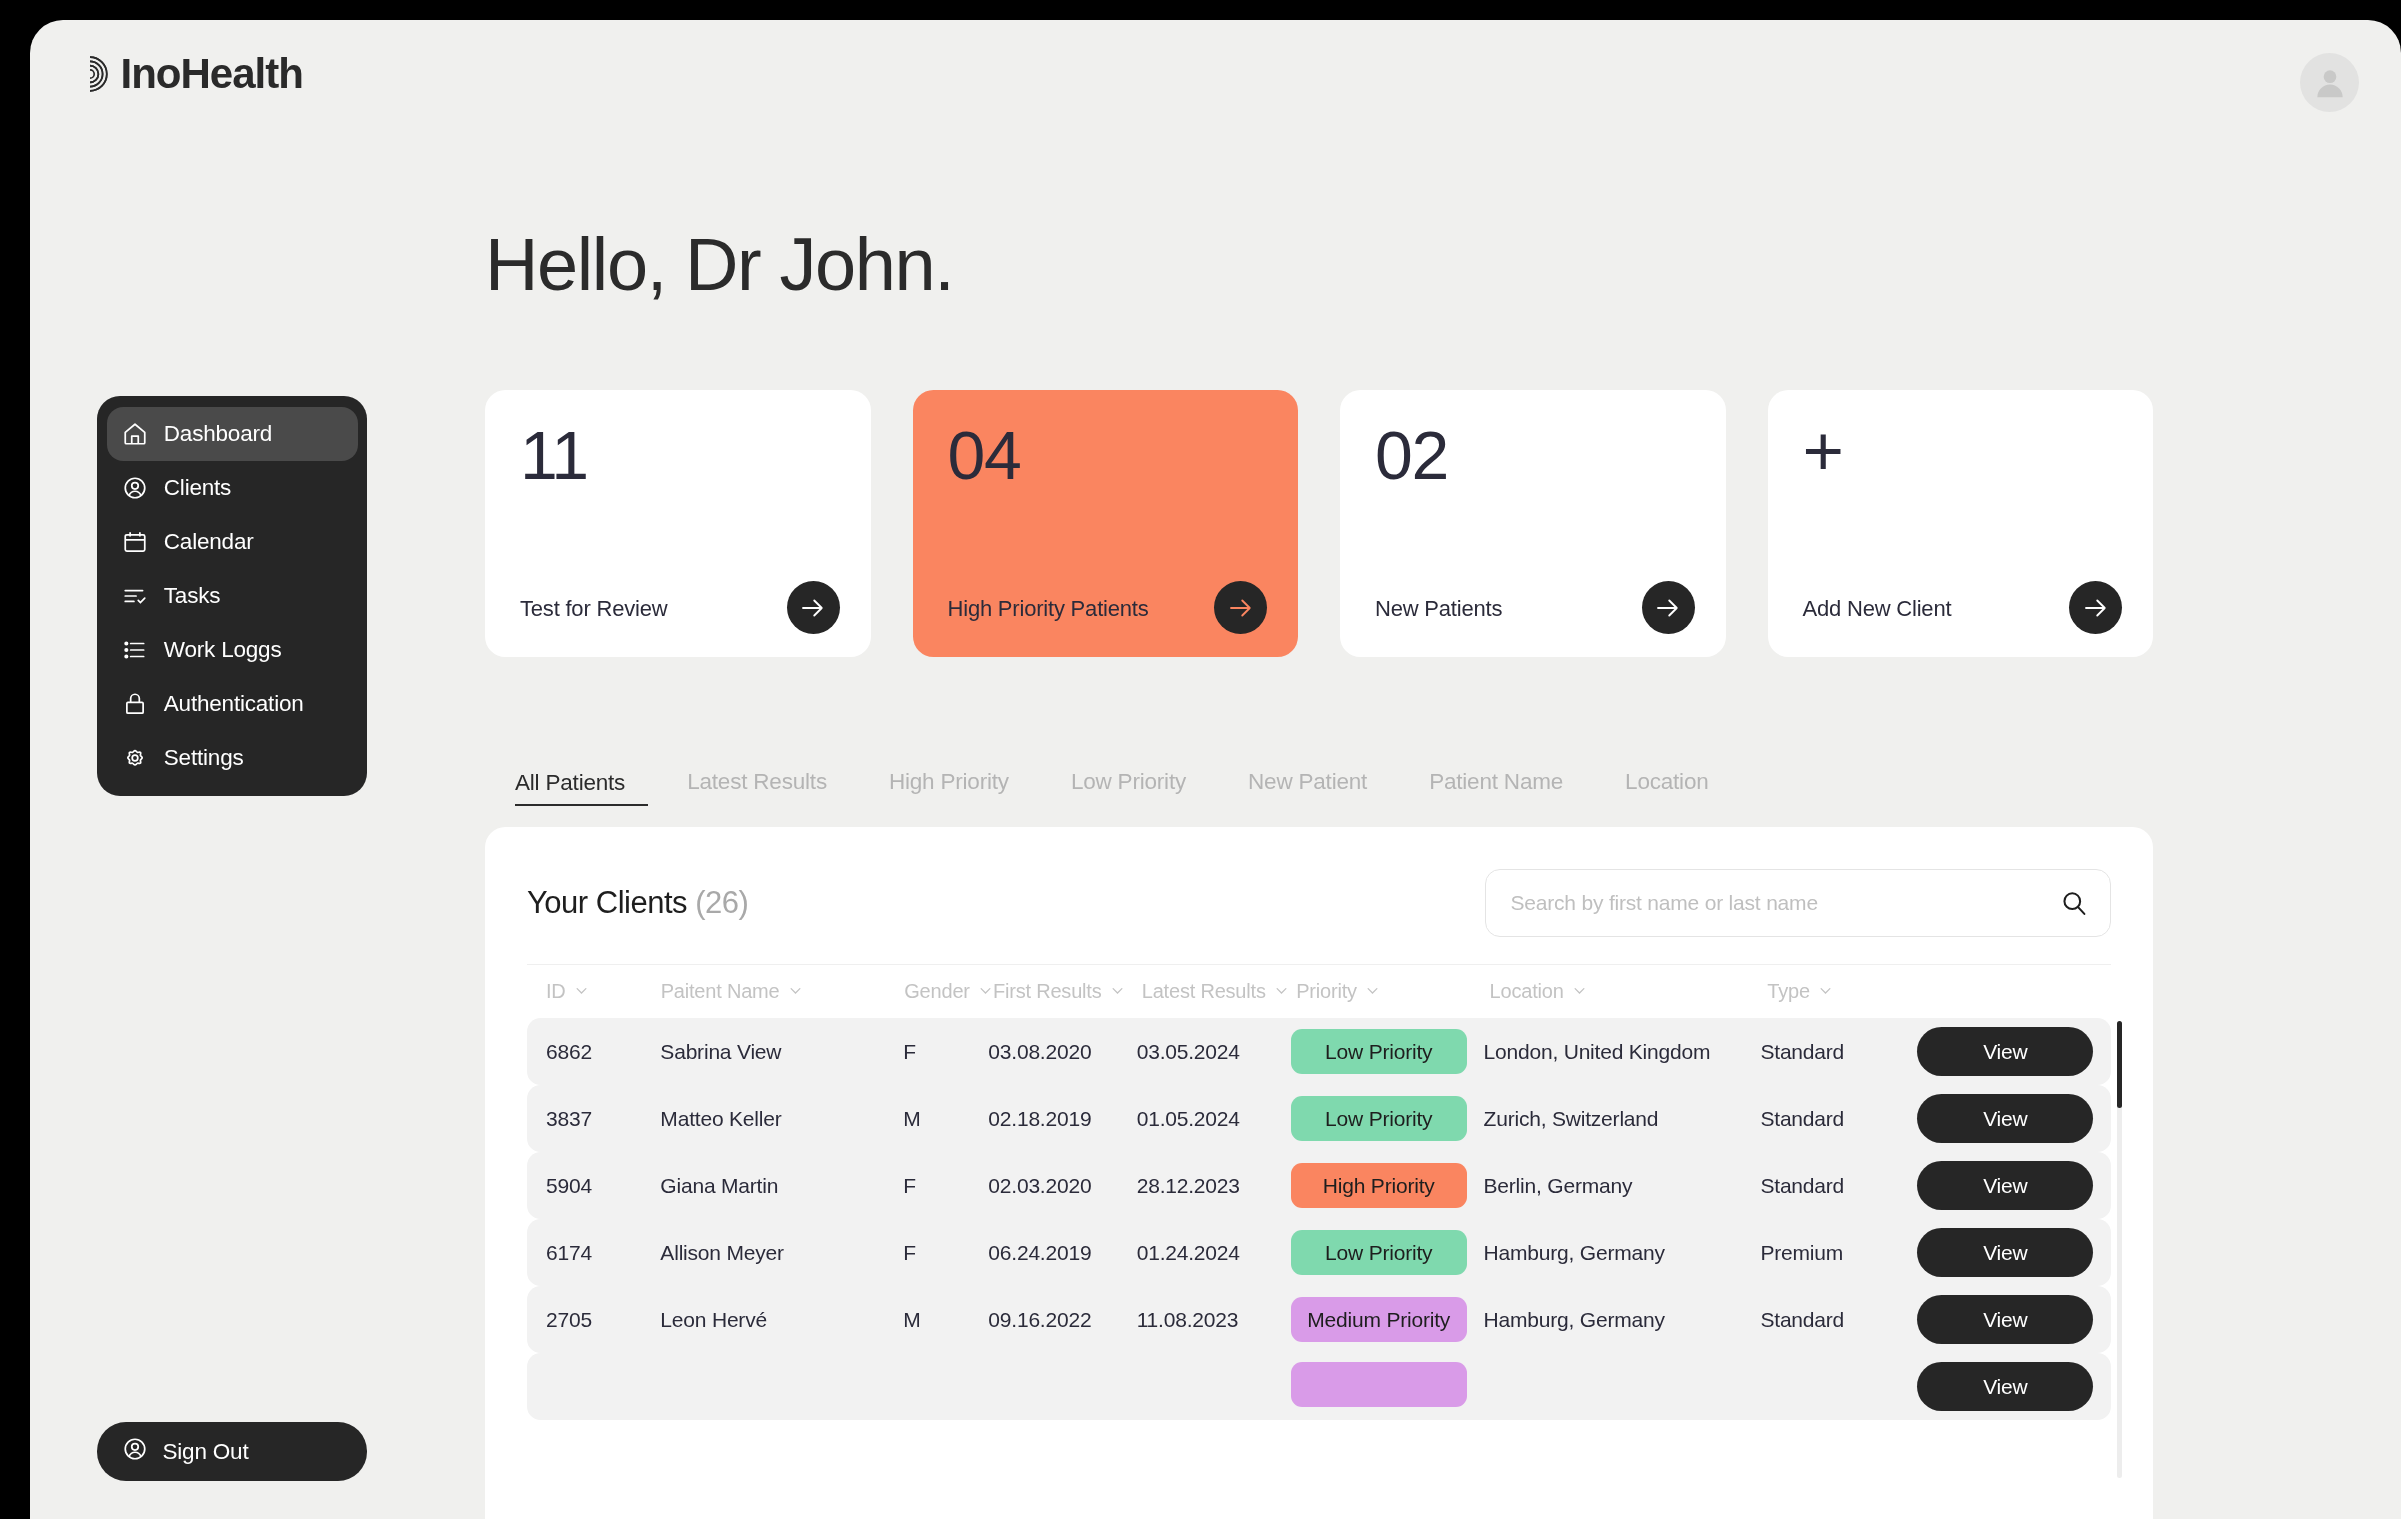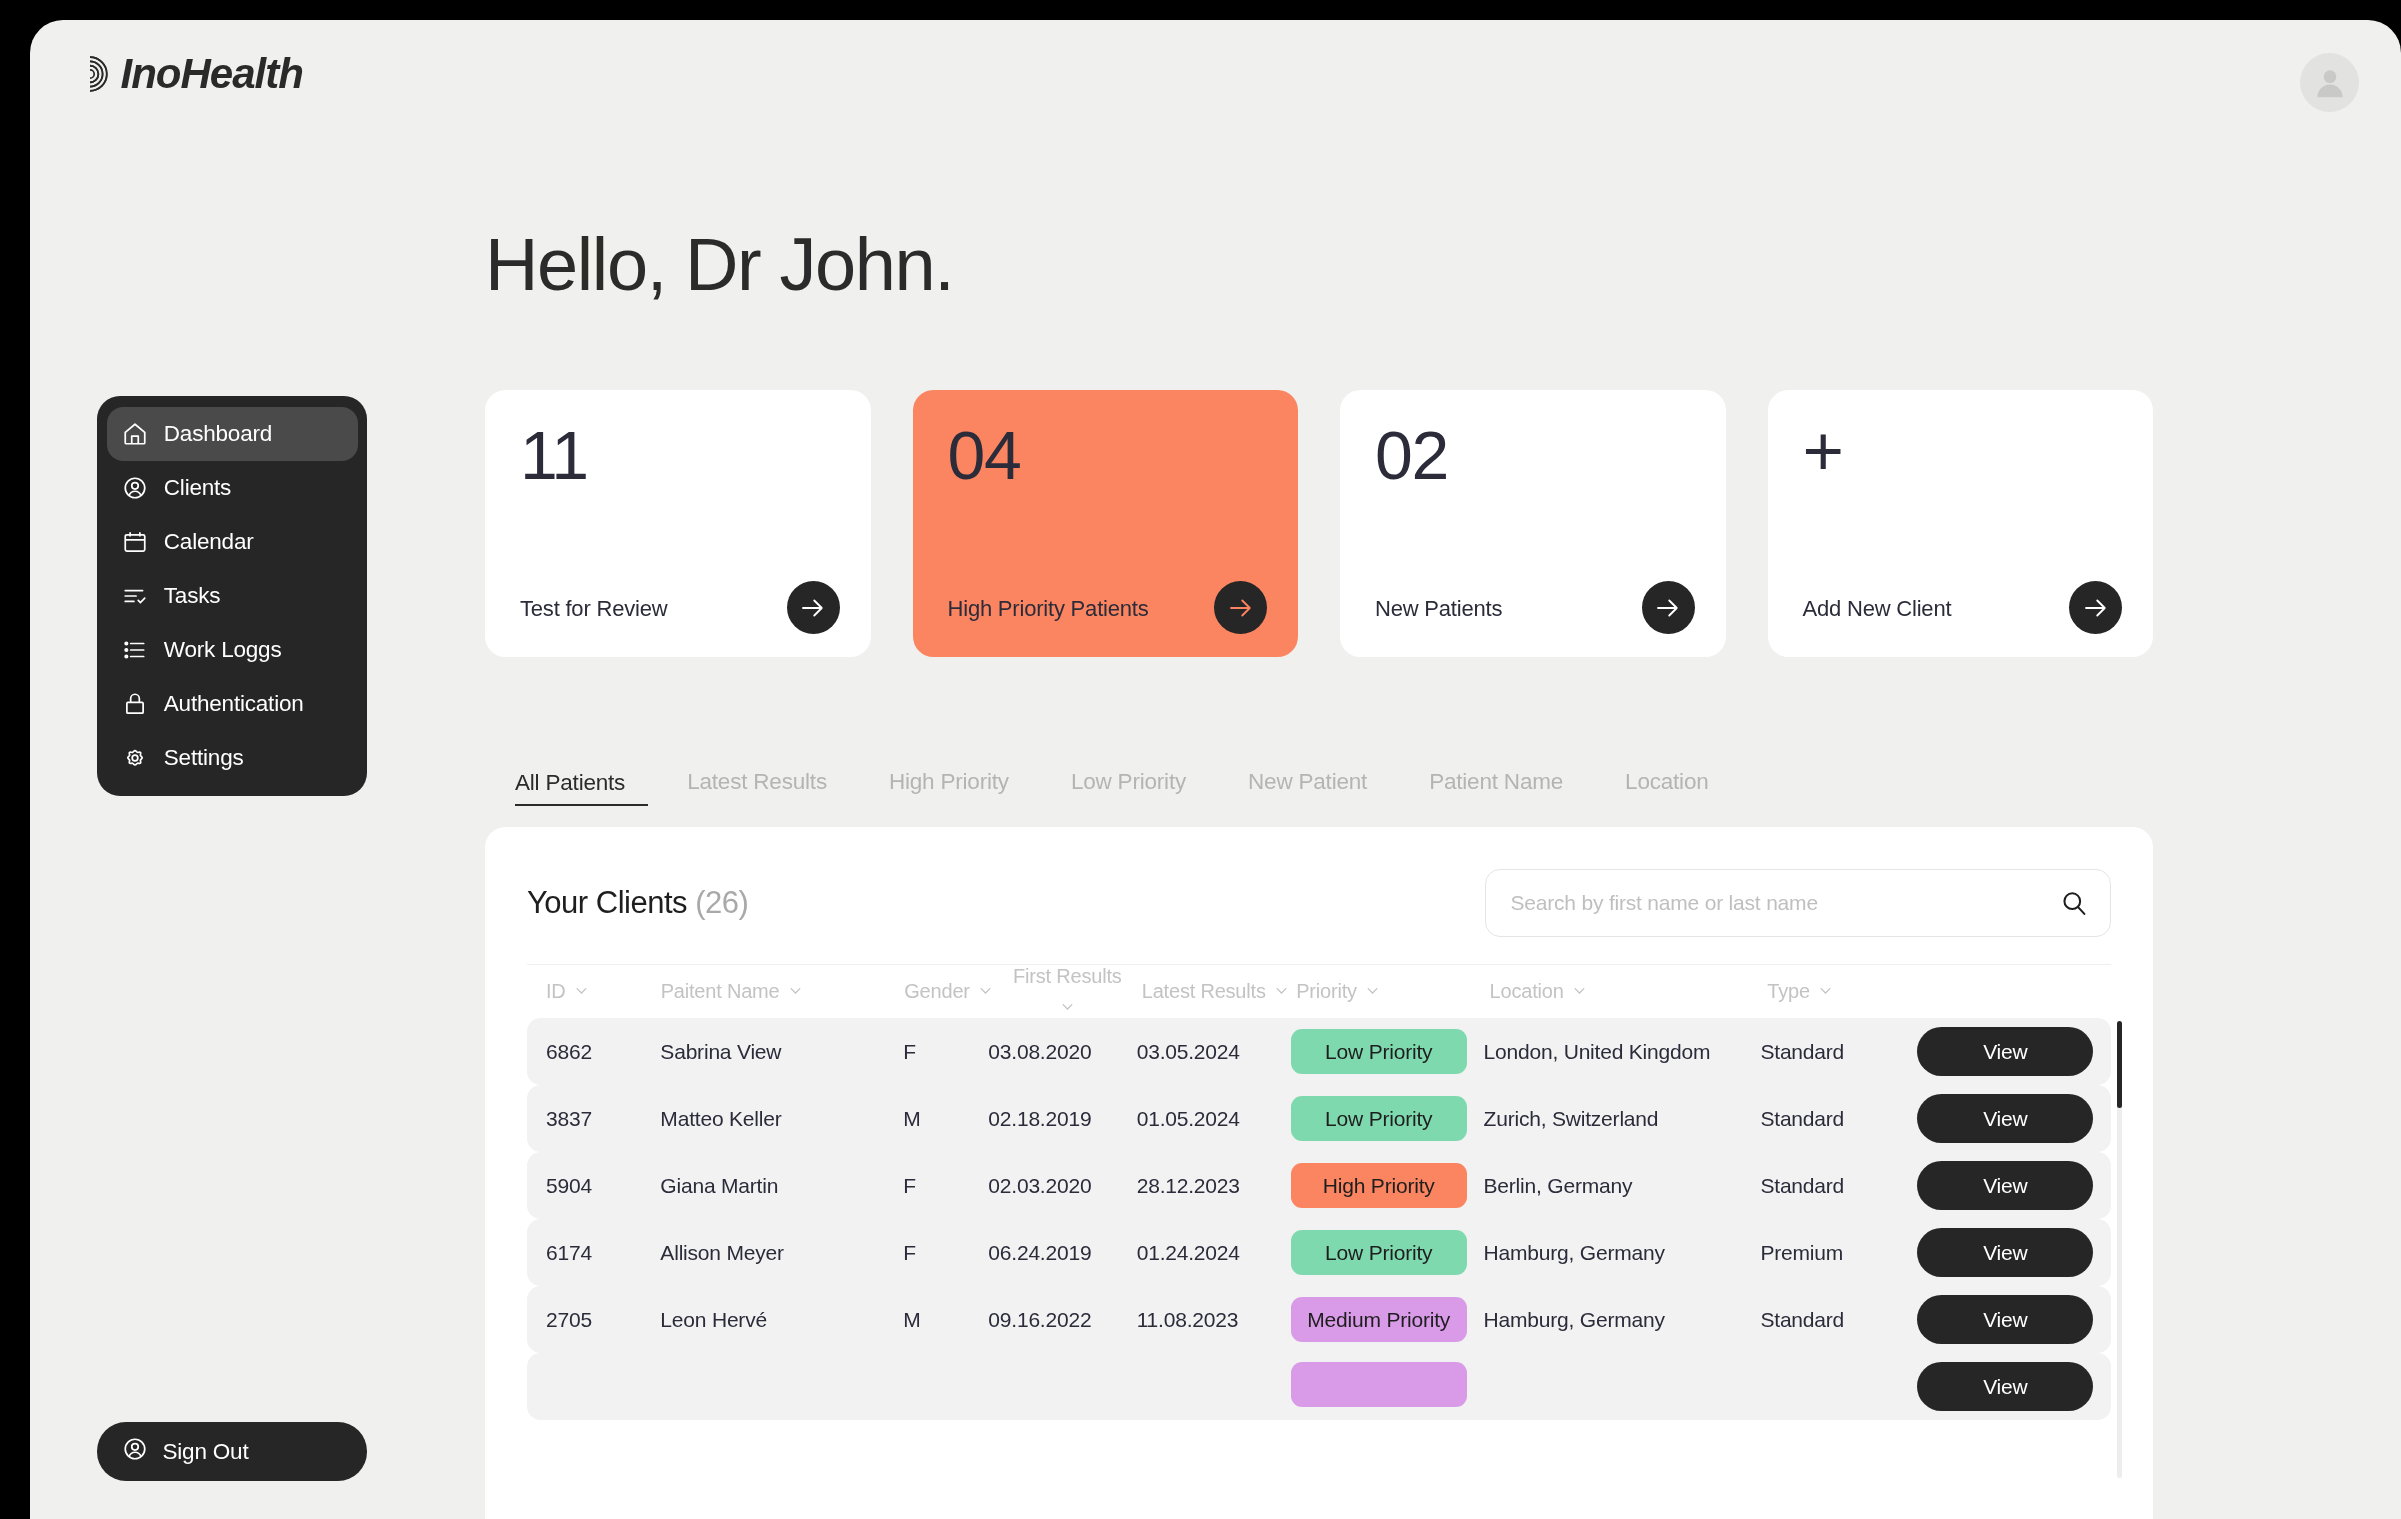--- a/index.html
+++ b/index.html
@@ -28,21 +28,20 @@
     background: #F0F0EE;
     border-radius: 33px 33px 0 0;
     overflow: hidden;
   }
 
   
   .topbar {
     position: absolute;
     top: 0; left: 0; right: 0;
     height: 143px;
-    font-style: italic;
   }
 
   .logo-wrap {
     position: absolute;
     left: 39px;
     top: 33px;
     display: flex;
     align-items: center;
     gap: 9.5px;
   }
@@ -310,21 +309,21 @@
     display: flex;
     align-items: center;
     gap: 8.2px;
     cursor: pointer;
   }
   .head .col svg { width: 15px; height: 15px; flex: 0 0 15px; }
 
   .c-id        { width: 121px; }
   .c-name      { width: 257px; }
   .c-gender    { width: 90px; }
-  .c-first     { width: 157px; flex-direction: column; }
+  .c-first     { width: 157px; }
   .c-latest    { width: 163px; }
   .c-priority  { width: 204px; }
   .c-location  { width: 293px; }
   .c-type      { width: 166px; }
   .c-action    { width: 178px; display: flex; justify-content: flex-end; }
 
   .badge {
     display: inline-flex;
     align-items: center;
     justify-content: center;

